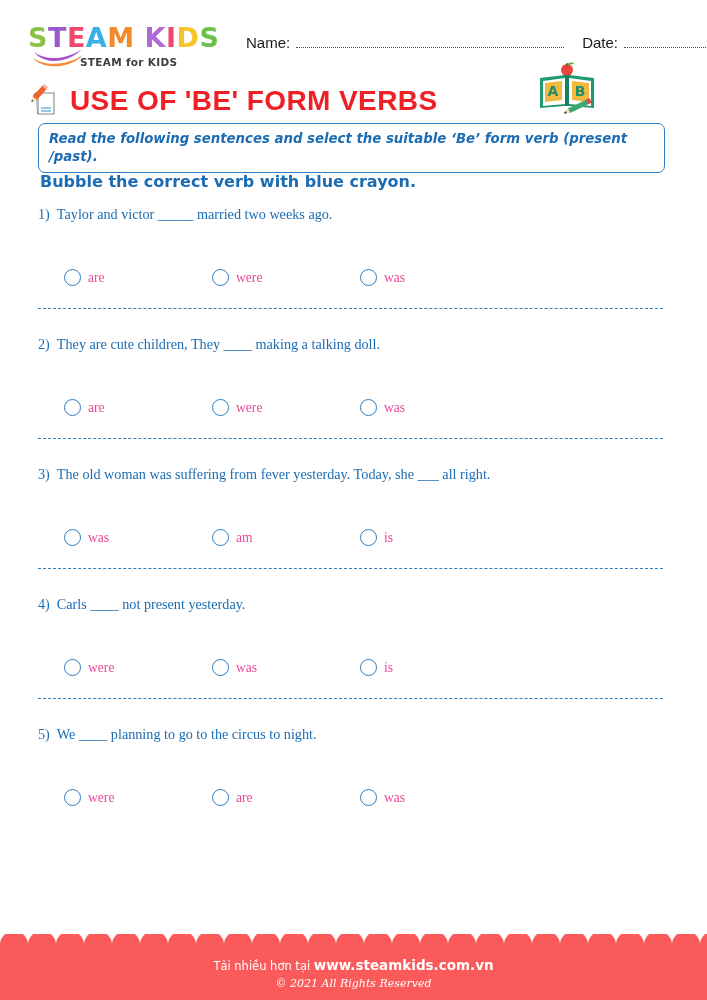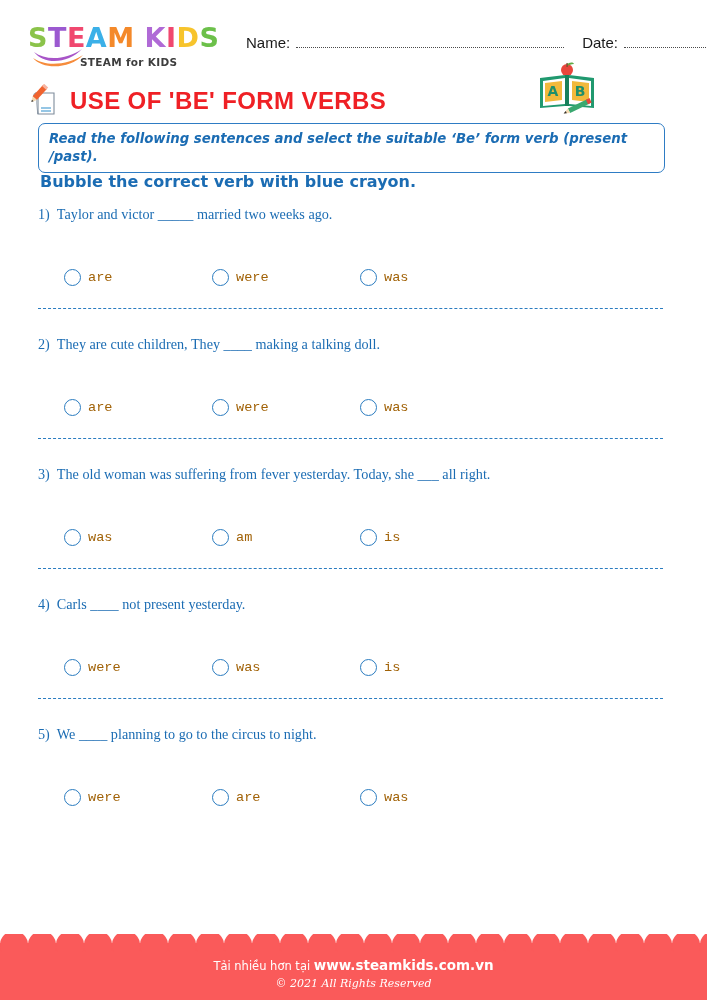--- a/index.html
+++ b/index.html
@@ -99,21 +99,21 @@
     align-items: center;
   }
   .title-icon {
     width: 34px;
     height: 34px;
     flex: 0 0 34px;
     position: relative;
   }
   .title-text {
     font-family: "Liberation Sans", sans-serif;
-    font-size: 24px;
+    font-size: 28px;
     font-weight: bold;
     color: #ef2025;
     letter-spacing: 0.4px;
     margin-left: 8px;
     white-space: nowrap;
   }
   .abc-icon {
     position: absolute;
     right: 8px;
     top: 62px;
@@ -178,23 +178,23 @@
   }
   .bubble {
     width: 17px;
     height: 17px;
     border: 1.8px solid #2b7cc0;
     border-radius: 50%;
     box-sizing: border-box;
     flex: 0 0 17px;
   }
   .option-label {
-    font-family: Liberation Mono, monospace;
+    font-family: Liberation Serif, serif;
     font-size: 13.6px;
-    color: #a16207;
+    color: #ec4899;
     margin-left: 7px;
   }
   .divider {
     margin-top: 22px;
     border-top: 1.7px dashed #2b7cc0;
     width: 625px;
     height: 0;
   }
   .qspace { height: 27px; }
 

